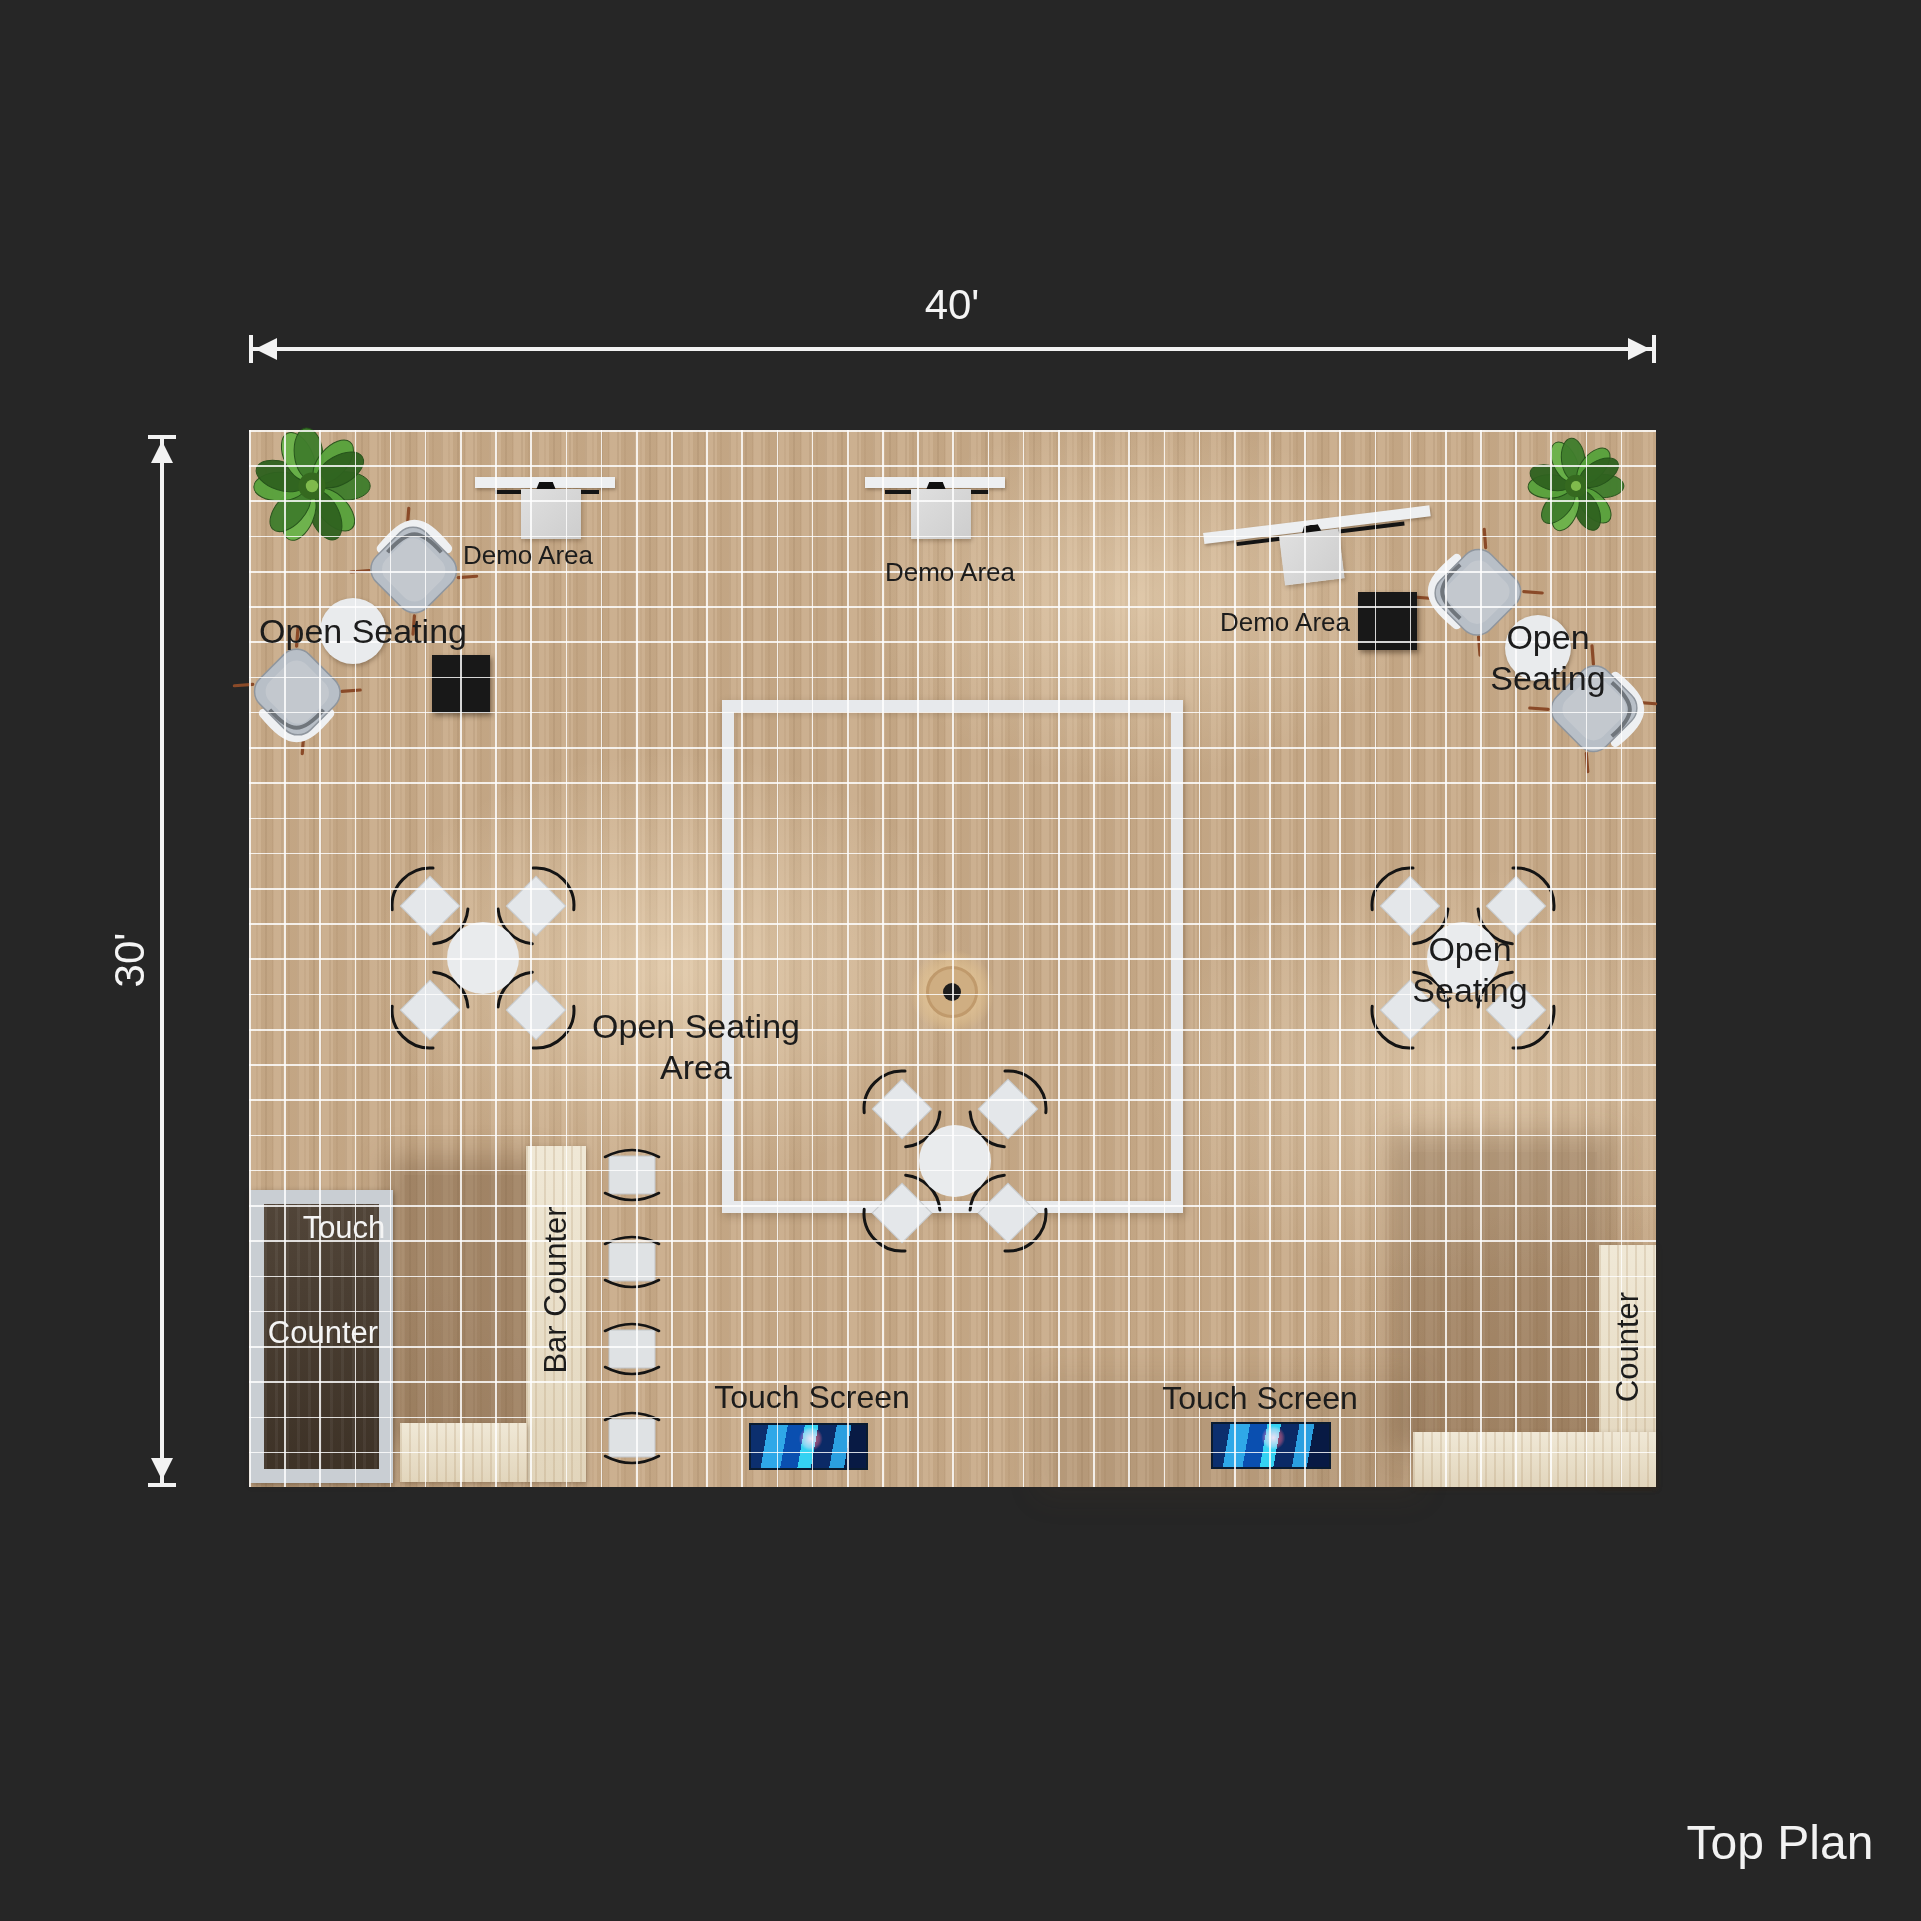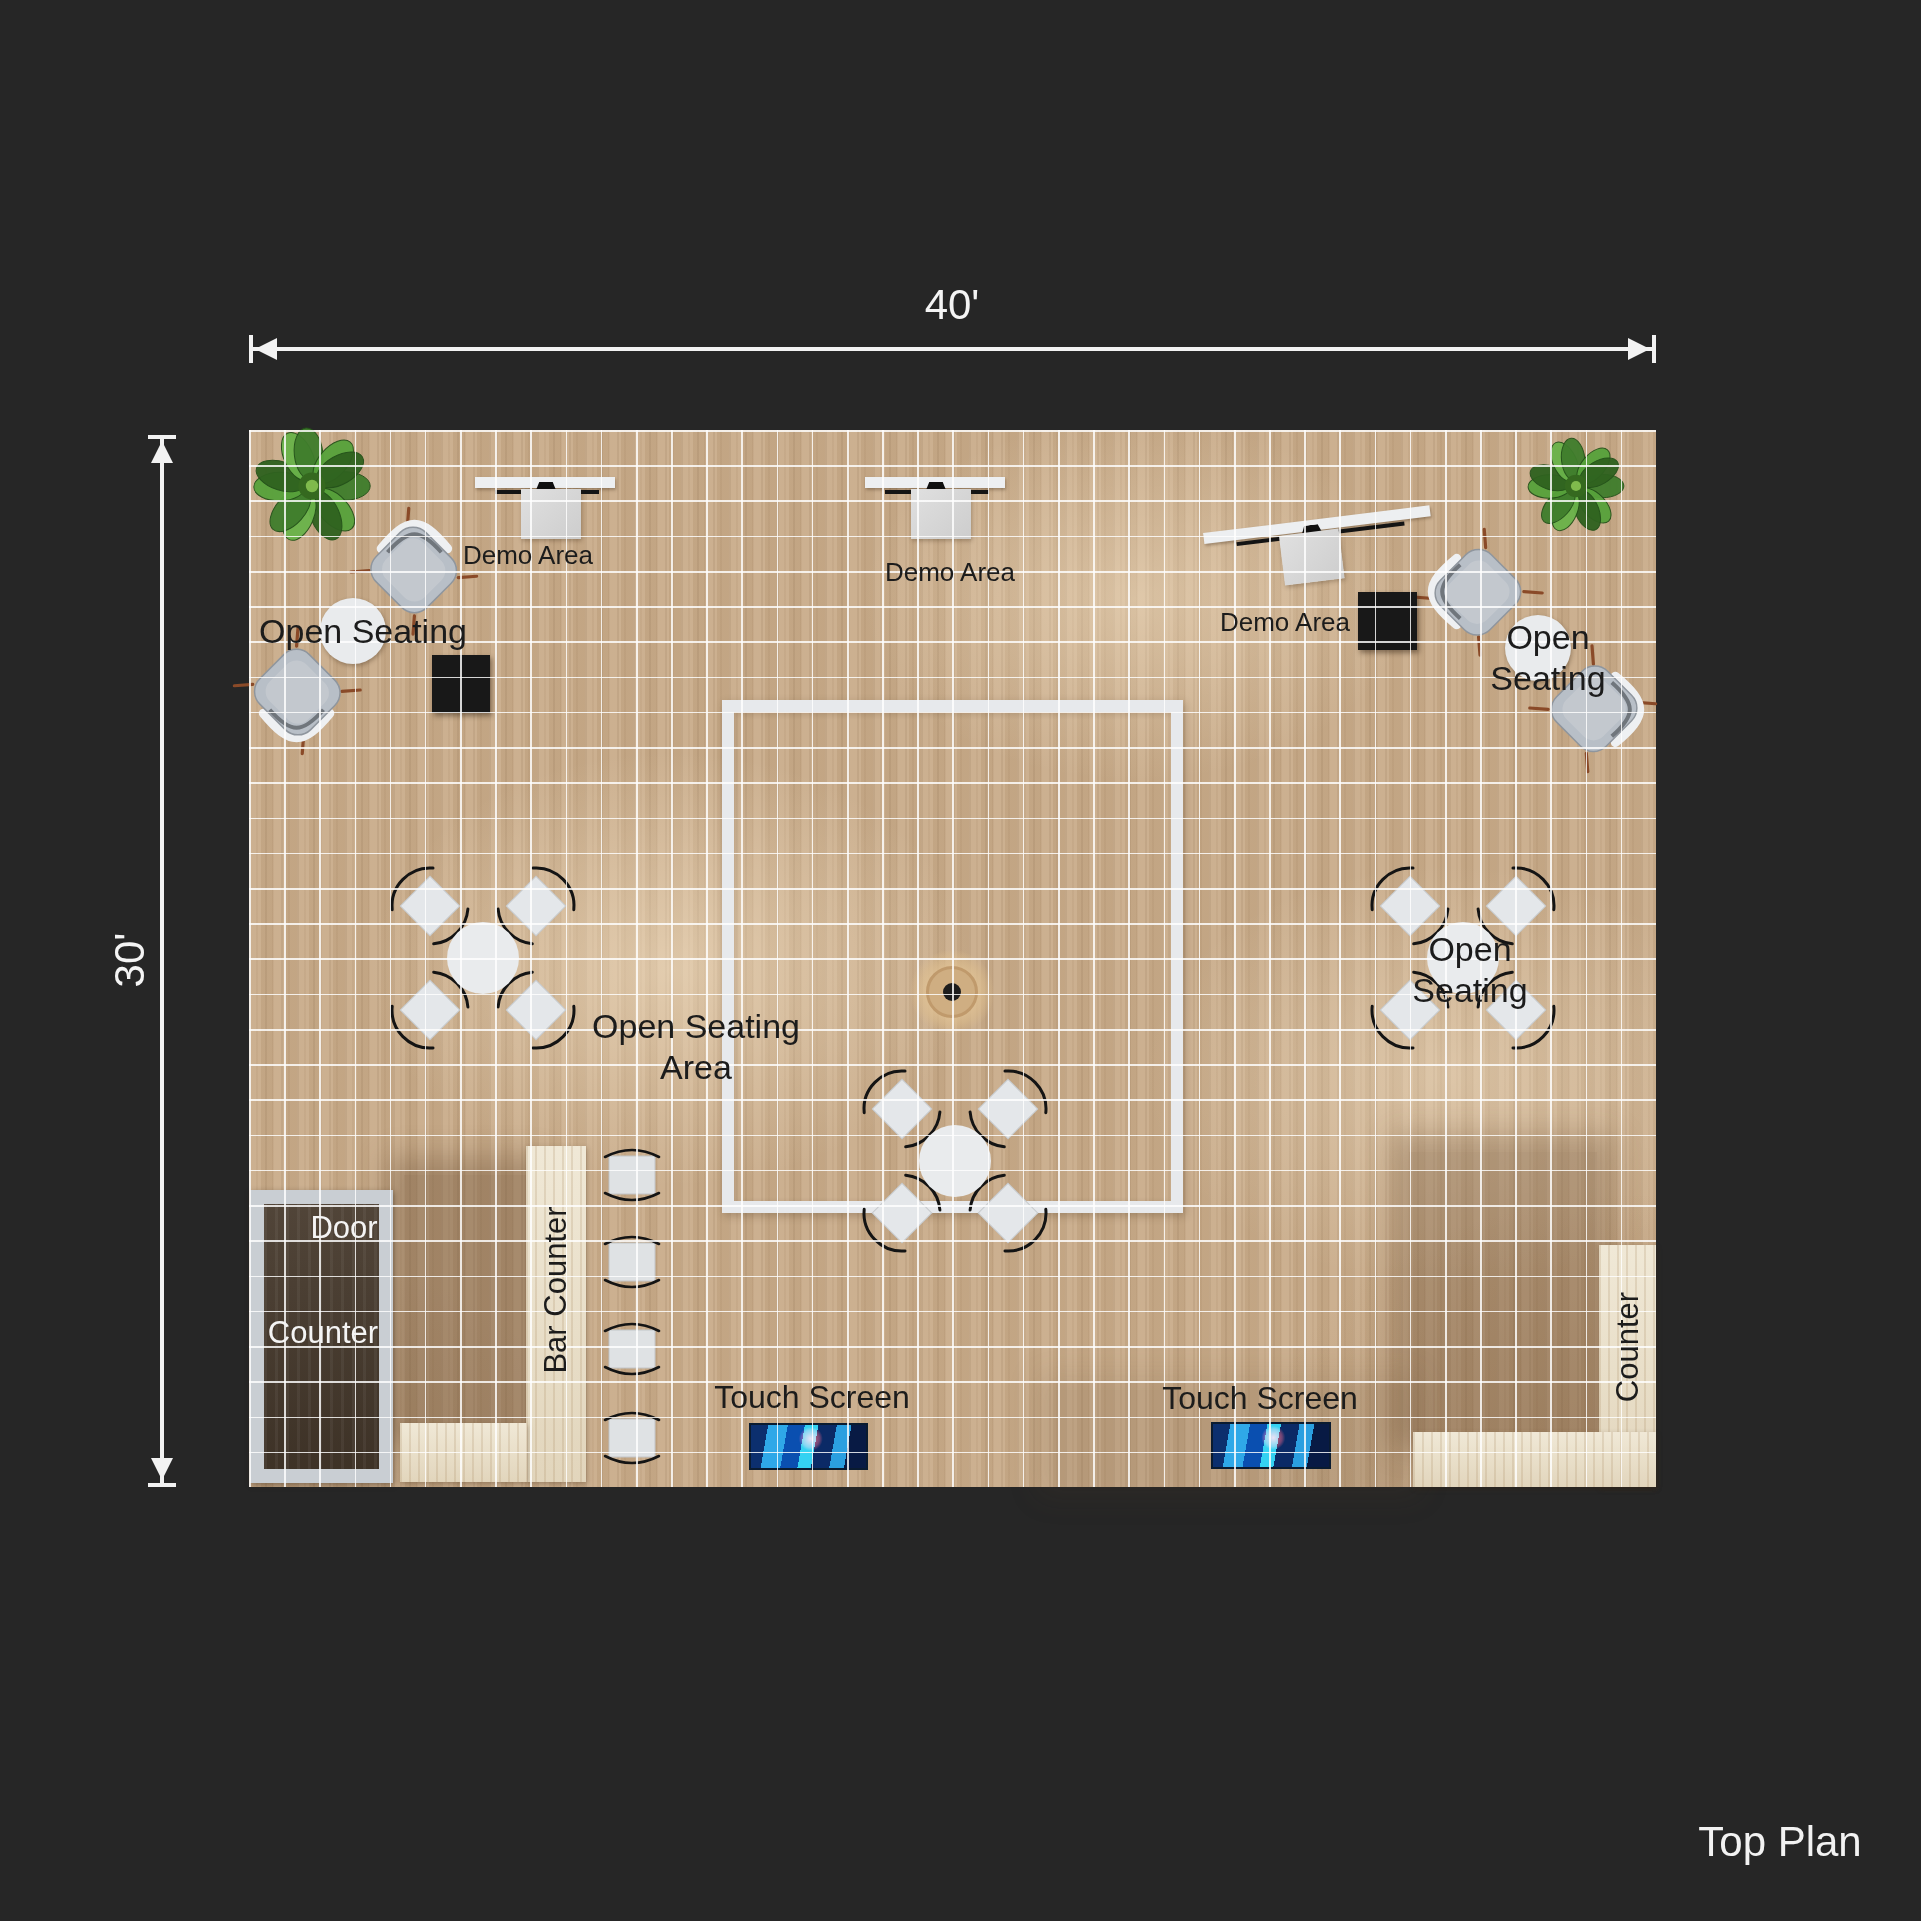--- a/index.html
+++ b/index.html
@@ -60,21 +60,21 @@
   .desk .bar{position:absolute;left:0;top:0;height:11px;background:#edeff1;box-shadow:1px 2px 3px rgba(60,40,20,.35);}
   .desk .bline{position:absolute;height:4px;background:#141414;}
   .desk .mon{position:absolute;width:24px;height:13px;background:#101010;
     clip-path:polygon(22% 0,78% 0,100% 100%,0 100%);}
   .desk .body{position:absolute;background:linear-gradient(135deg,#e0e0e0,#cdcdcd);box-shadow:1px 2px 4px rgba(60,40,20,.3);}
   
   .plan-label{position:absolute;color:#1c1c1c;white-space:pre-line;text-align:center;line-height:1.22;
     transform:translate(-50%,-50%);}
   .plan-label.white{color:#f4f4f4;}
   .plan-label.vert{transform:translate(-50%,-50%) rotate(-90deg);white-space:nowrap;}
-  .title-label{position:absolute;color:#f2f2f2;font-size:42px;transform:translate(-50%,-50%);white-space:nowrap;}
+  .title-label{position:absolute;color:#f2f2f2;font-size:48px;transform:translate(-50%,-50%);white-space:nowrap;}
 </style>
 </head>
 <body>
 
 <div class="stage">
 
   <div class="dim-label" style="left:952px;top:305px;">40'</div>
   <div class="dim-line-h" style="left:249px;top:347px;width:1407px;"></div>
   <div class="dim-cap-v" style="left:249px;top:335px;"></div>
   <div class="dim-cap-v" style="left:1652px;top:335px;"></div>
@@ -277,21 +277,21 @@
     <div class="grid"></div>
     <div id="label-layer" style="position:absolute;left:0;top:0;right:0;bottom:0;">
         <div class="plan-label" style="left: 279px; top: 126px; font-size: 26px;">Demo Area</div>
         <div class="plan-label" style="left: 701px; top: 143px; font-size: 26px;">Demo Area</div>
         <div class="plan-label" style="left: 1036px; top: 193px; font-size: 26px;">Demo Area</div>
         <div class="plan-label" style="left: 114px; top: 202px; font-size: 34px;">Open Seating</div>
         <div class="plan-label" style="left: 1299px; top: 228px; font-size: 34px;">Open Seating</div>
         <div class="plan-label" style="left: 1221px; top: 540px; font-size: 34px;">Open Seating</div>
         <div class="plan-label" style="left: 447px; top: 617px; font-size: 34px;">Open Seating
 Area</div>
-        <div class="plan-label white" style="left: 95px; top: 798px; font-size: 31px;">Door</div>
+        <div class="plan-label white" style="left: 95px; top: 798px; font-size: 31px;">Touch</div>
         <div class="plan-label white" style="left: 74px; top: 903px; font-size: 31px;">Counter</div>
         <div class="plan-label vert" style="left: 307px; top: 860px; font-size: 31px;">Bar Counter</div>
         <div class="plan-label vert" style="left: 1379px; top: 917px; font-size: 31px;">Counter</div>
         <div class="plan-label" style="left: 563px; top: 968px; font-size: 32px;">Touch Screen</div>
         <div class="plan-label" style="left: 1011px; top: 969px; font-size: 32px;">Touch Screen</div>
       </div>
   </div>
 
   <div class="title-label" style="left:1780px;top:1842px;">Top Plan</div>
 </div>

